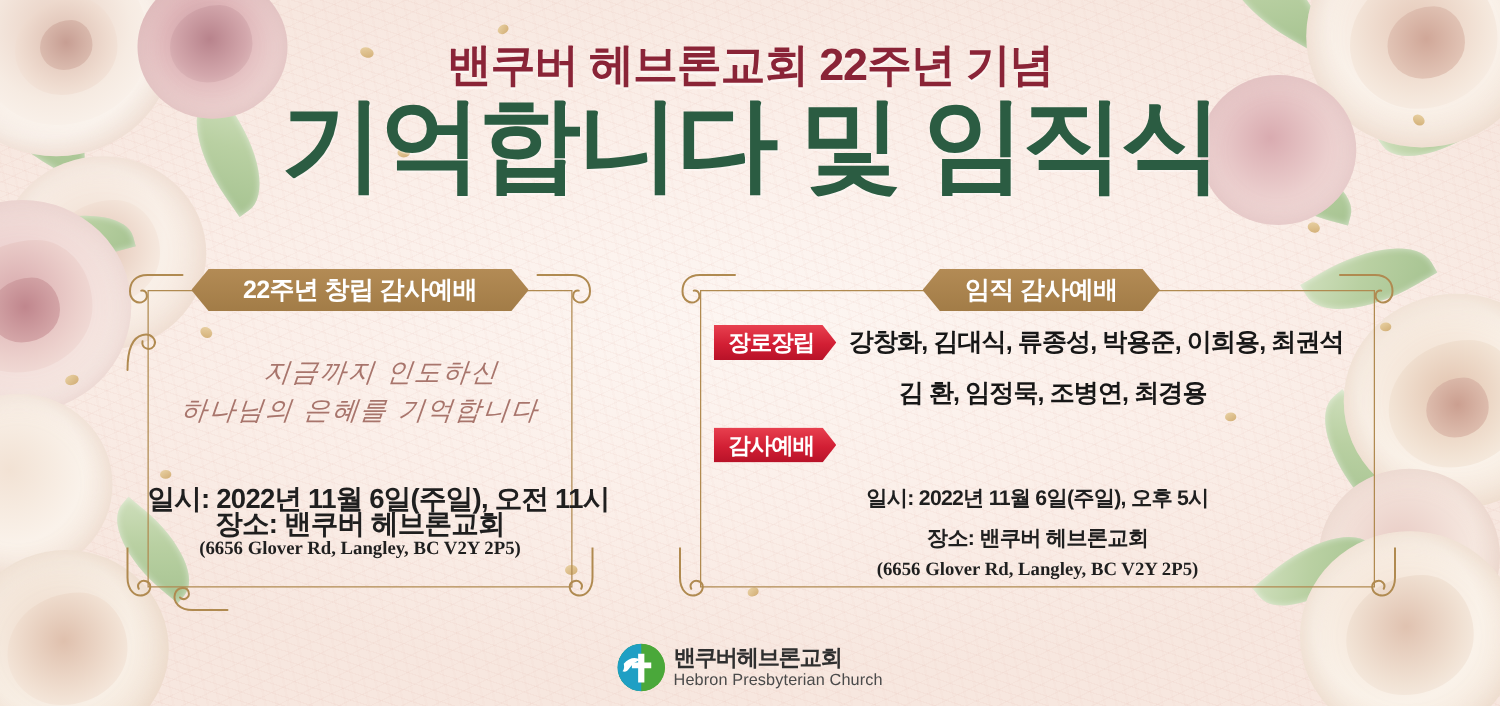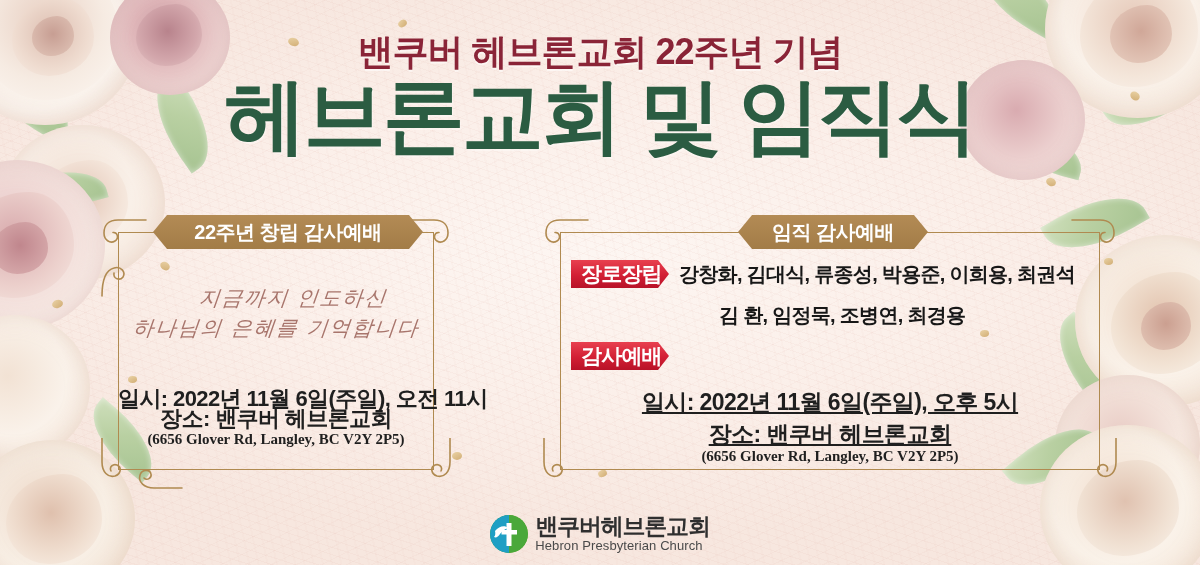--- a/index.html
+++ b/index.html
@@ -111,34 +111,34 @@
   }
 
   .info-line {
     position: absolute;
     left: 0; right: 0;
     text-align: center;
     color: #1f1f1f;
     white-space: nowrap;
   }
   .info-main  { font-size: 22px; font-weight: 700; letter-spacing: -.6px; }
-  .info-main2 { font-size: 23px; font-weight: 700; letter-spacing: -.6px; text-decoration: underline; }
+  .info-main2 { font-size: 17px; font-weight: 700; letter-spacing: -.6px; }
   .info-addr  { font-size: 15px; font-weight: 700;
                 font-family: "Liberation Serif", "DejaVu Serif", serif; }
 
   
   .ord-row { position: absolute; height: 28px; }
   .ord-tag {
     position: absolute;
     left: 0; top: 0;
     height: 28px;
     line-height: 28px;
     padding: 0 16px 16px 10px;
     color: #fff;
-    font-size: 21px;
+    font-size: 18px;
     font-weight: 700;
     letter-spacing: -.8px;
     background: linear-gradient(180deg, #e8404f 0%, #d21f34 55%, #b81228 100%);
     clip-path: polygon(0 0, calc(100% - 11px) 0, 100% 50%, calc(100% - 11px) 100%, 0 100%);
     white-space: nowrap;
     text-align: center;
     box-sizing: border-box;
   }
   .ord-names {
     position: absolute;
@@ -162,21 +162,21 @@
   }
   .logo-mark {
     position: relative;
     width: 38px; height: 38px;
     border-radius: 50%;
     overflow: hidden;
     background: linear-gradient(90deg, #1f9fc4 0 50%, #5aa832 50% 100%);
   }
   .logo-text { line-height: 1.05; }
   .logo-ko {
-    font-size: 23px; font-weight: 700; letter-spacing: -1.2px; color: #2f2f2f;
+    font-size: 18px; font-weight: 700; letter-spacing: -1.2px; color: #2f2f2f;
     white-space: nowrap;
   }
   .logo-en {
     font-size: 13px; font-weight: 400; letter-spacing: .1px; color: #4a4a4a;
     white-space: nowrap; margin-top: 1px;
   }
 </style>
 </head>
 <body>
 
@@ -288,23 +288,23 @@
   <div class="dot-gold" style="left:128px; top:376px; width:9px; height:7px;"></div>
   <div class="dot-gold" style="left:52px; top:300px; width:11px; height:8px; transform:rotate(-15deg);"></div>
   <div class="dot-gold" style="left:1046px; top:178px; width:10px; height:8px; transform:rotate(25deg);"></div>
   <div class="dot-gold" style="left:1104px; top:258px; width:9px; height:7px;"></div>
   <div class="dot-gold" style="left:1130px; top:92px; width:10px; height:8px; transform:rotate(40deg);"></div>
   <div class="dot-gold" style="left:980px; top:330px; width:9px; height:7px;"></div>
   <div class="dot-gold" style="left:598px; top:470px; width:9px; height:7px; transform:rotate(-20deg);"></div>
   <div class="dot-gold" style="left:452px; top:452px; width:10px; height:8px;"></div>
 
   <div class="subtitle">밴쿠버 헤브론교회 22주년 기념</div>
-  <div class="maintitle">헤브론교회 및 임직식</div>
-
-  <div class="panel" style="left:118px; top:232px; width:316px; height:238px;">
+  <div class="maintitle">기억합니다 및 임직식</div>
+
+  <div class="panel" style="left:118px; top:232px; width:340px; height:238px;">
     <div class="panel-frame"></div>
 
     <svg class="curl" style="left:-16px; top:-14px; width:46px; height:46px;" viewBox="0 0 46 46">
       <path d="M44 2 L16 2 C6 2 2 8 2 15 C2 22 8 26 13 23 C17 20.5 16 14 11 14.5" fill="none" stroke="#b08a50" stroke-width="1.6" stroke-linecap="round"></path>
     </svg>
     <svg class="curl" style="left:-18px; top:14px; width:44px; height:52px;" viewBox="0 0 44 52">
       <path d="M2 50 C2 34 6 24 14 22 C21 20 26 26 23 31 C20 35 13 33 14 27" fill="none" stroke="#b08a50" stroke-width="1.6" stroke-linecap="round"></path>
     </svg>
     <svg class="curl" style="right:-16px; top:-14px; width:46px; height:46px; transform:scaleX(-1);" viewBox="0 0 46 46">
       <path d="M44 2 L16 2 C6 2 2 8 2 15 C2 22 8 26 13 23 C17 20.5 16 14 11 14.5" fill="none" stroke="#b08a50" stroke-width="1.6" stroke-linecap="round"></path>

